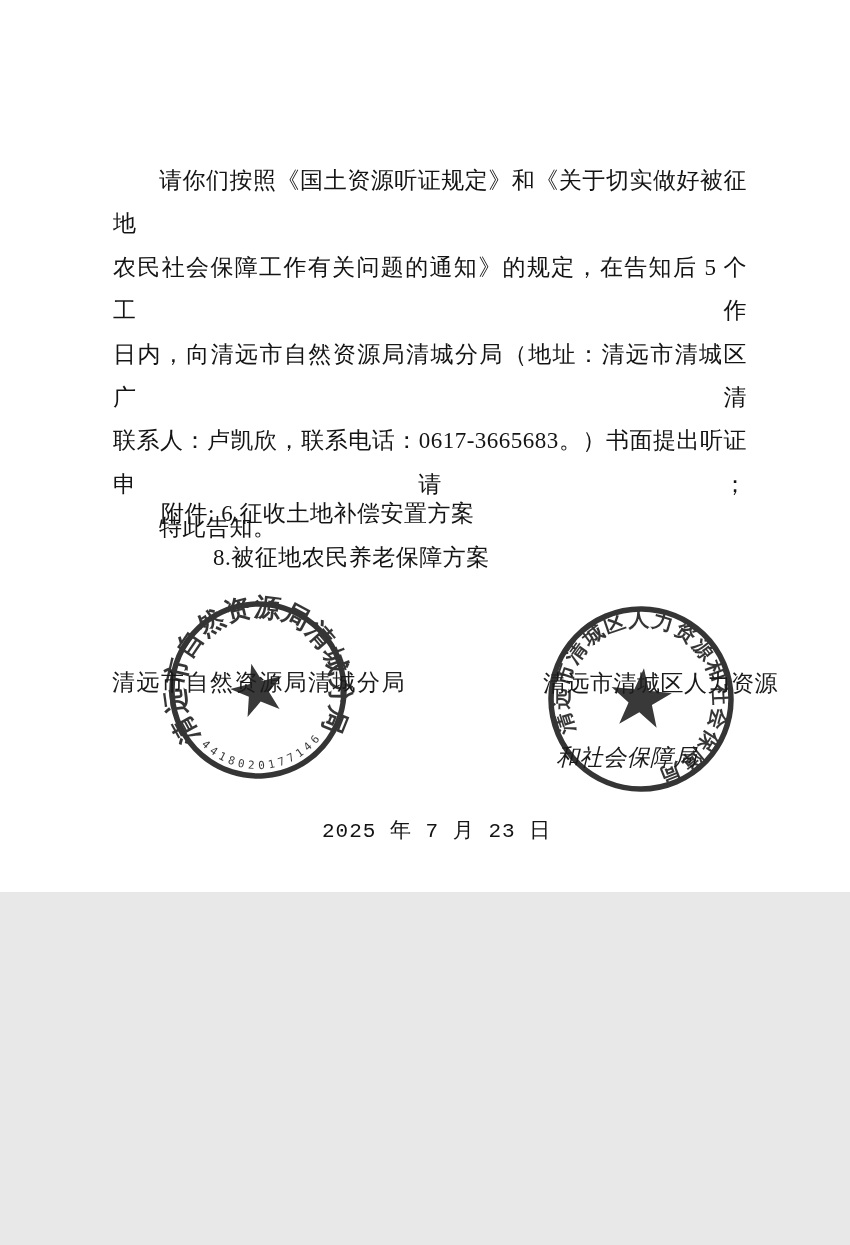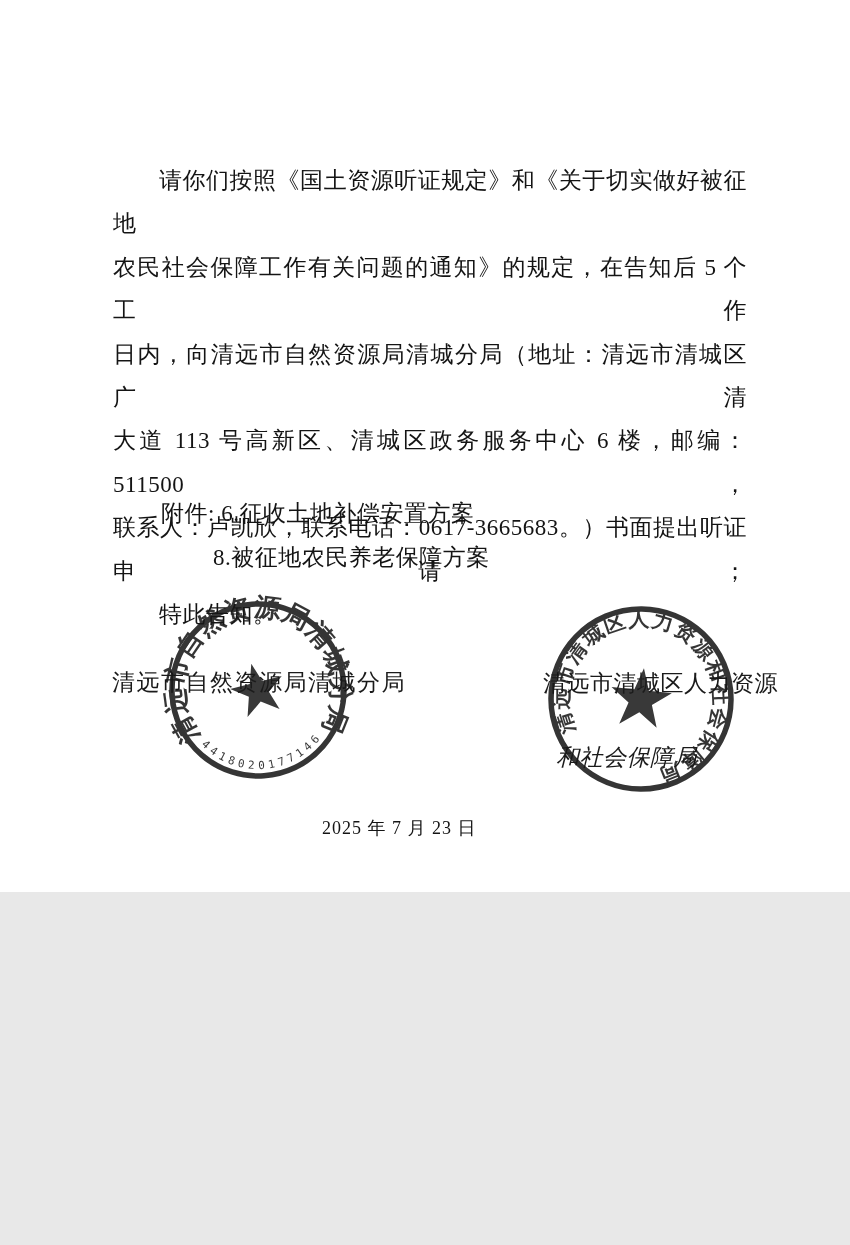--- a/index.html
+++ b/index.html
@@ -23,42 +23,42 @@
   }
   .att-line2{padding-left:52px;}
   .signer-name{
     position:absolute;font-size:23px;color:#1a1a1a;white-space:nowrap;
     letter-spacing:1.5px;
   }
   .signer-left{left:112px;top:667px;}
   .signer-right-1{left:543px;top:668px;letter-spacing:0.5px;}
   .signer-right-2{left:556px;top:742px;letter-spacing:0.5px;font-style:italic;}
   .doc-date{
-    position:absolute;left:322px;top:816px;font-size:18px;letter-spacing:1px;
+    position:absolute;left:322px;top:816px;font-size:21px;letter-spacing:1px;
     white-space:nowrap;
+    font-family:Liberation Mono, monospace;
   }
   .seal{position:absolute;opacity:0.87;}
   .seal-left{left:158px;top:590px;transform:rotate(-4deg);}
   .seal-right{left:541px;top:599px;transform:rotate(22deg);}
   .seal text{fill:#181818;}
   .seal .ring{stroke:#181818;fill:none;}
   .seal .star{fill:#1c1c1c;}
   .seal .arc-text{font-family:"Liberation Serif","DejaVu Serif",serif;font-weight:bold;}
   .seal .code-text{font-family:"DejaVu Sans Mono",monospace;}
 </style>
 </head>
 <body>
 
 <div class="page">
 
   <div class="body-text">
     <div class="line justify indent">请你们按照《国土资源听证规定》和《关于切实做好被征地</div>
     <div class="line justify">农民社会保障工作有关问题的通知》的规定，在告知后 5 个工作</div>
     <div class="line justify">日内，向清远市自然资源局清城分局（地址：清远市清城区广清</div>
-    <div class="line justify">大道 113 号高新区、清城区政务服务中心 6 楼，邮编：511500，</div>
     <div class="line justify">联系人：卢凯欣，联系电话：0617-3665683。）书面提出听证申请；</div>
     <div class="line indent">特此告知。</div>
   </div>
 
   <div class="attachments">
     <div class="line"><span>附件: </span><span>6.征收土地补偿安置方案</span></div>
     <div class="line att-line2"><span>8.被征地农民养老保障方案</span></div>
   </div>
 
   <div class="signer-name signer-left">清远市自然资源局清城分局</div>

